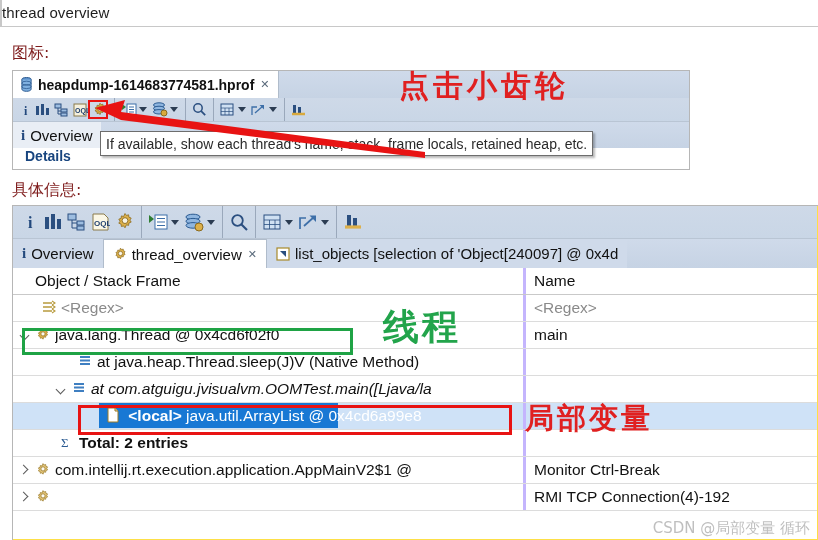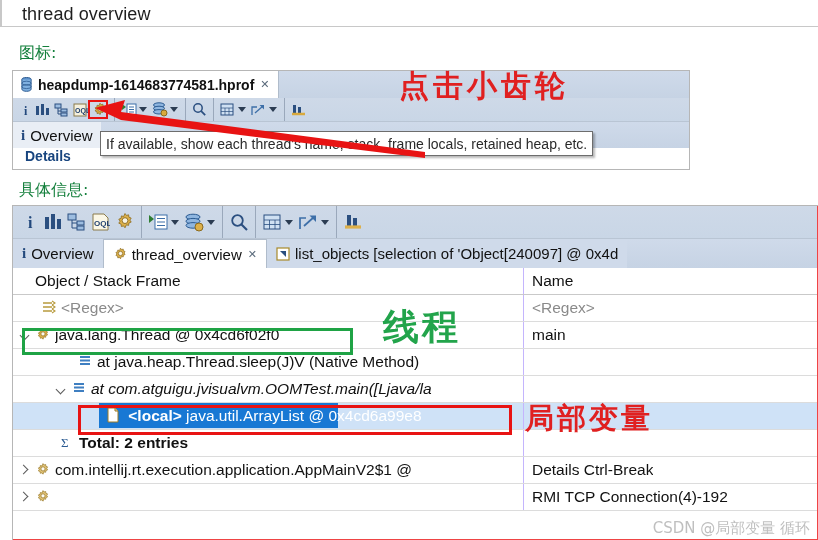--- a/index.html
+++ b/index.html
@@ -19,41 +19,40 @@
     position: absolute; left: 0; top: 0; width: 818px; height: 27px;
     border-bottom: 1px solid #c8c8c8;
     box-sizing: border-box;
     background: #fff;
   }
   #doc-title-bar .edge {
     position: absolute; left: 0; top: 0; width: 2px; height: 27px;
     background: #c8c8c8;
   }
   #doc-title-text {
-    position: absolute; left: 22px; top: 4px;
-    font-size: 18px; color: #1e1e1e;
+    position: absolute; left: 2px; top: 4px;
+    font-size: 15px; color: #1e1e1e;
     letter-spacing: .1px;
   }
 
   
   .section-label {
     position: absolute;
     font-size: 16px;
-    color: #15803d;
+    color: #7f1d1d;
     font-family: "DejaVu Sans", "Liberation Sans", sans-serif;
-    margin-left: 7px;
   }
   #label-icons { left: 12px; top: 43px; }
   #label-details { left: 12px; top: 180px; }
 
   
   .mat-panel {
     position: absolute;
     box-sizing: border-box;
-    background: #ef4444;
+    background: #fde047;
     border: 1px solid #b6b6b6;
     overflow: hidden;
   }
   .mat-toolbar {
     background: linear-gradient(#ced9e8, #c9d6e6);
     border-bottom: 1px solid #b9c5d4;
     display: flex; align-items: center;
     box-sizing: border-box;
   }
   .tb-sep {
@@ -199,21 +198,21 @@
     white-space: nowrap;
     text-align: right;
   }
   .trow.hdr { border-bottom: 1px solid #c9c9c9; }
   .trow.sel { background: #cfe2f7; }
   .col1 { position: relative; width: 510px; height: 100%;
           display: flex; align-items: center; box-sizing: border-box;
           overflow: hidden; }
   .col2 { position: relative; flex: 1; height: 100%;
           display: flex; align-items: center; box-sizing: border-box;
-          border-left: 1px solid #c4b5fd; padding-left: 8px; overflow: hidden; }
+          border-left: 3px solid #c4b5fd; padding-left: 8px; overflow: hidden; }
   .twisty {
     width: 12px; height: 12px; flex: 0 0 auto;
     display: inline-block; position: relative;
   }
   .twisty::before {
     content: ""; position: absolute; left: 2px; top: 3px;
     width: 6px; height: 6px;
     border-right: 1.7px solid #5a5a5a;
     border-bottom: 1.7px solid #5a5a5a;
   }
@@ -613,21 +612,21 @@
           <svg width="16" height="16" viewBox="0 0 16 16">
             <g fill="#e3c478" stroke="#9a7a28" stroke-width=".7">
               <path d="M8 1.6l1 1.4 1.7-.5.2 1.8 1.7.6-.9 1.5.9 1.5-1.7.6-.2 1.8-1.7-.5L8 12.2 7 10.8l-1.7.5-.2-1.8-1.7-.6.9-1.5-.9-1.5 1.7-.6.2-1.8 1.7.5z"></path>
             </g>
             <circle cx="8" cy="6.9" r="2.1" fill="#fdfbf4" stroke="#9a7a28" stroke-width=".8"></circle>
           </svg>
         </span>
         <span class="ttext">com.intellij.rt.execution.application.AppMainV2$1 @</span>
       </div>
       <div class="col2">
-        <span class="ttext">Details Ctrl-Break</span>
+        <span class="ttext">Monitor Ctrl-Break</span>
       </div>
     </div>
 
     <div class="trow">
       <div class="col1">
         <span class="twisty right" style="margin-left:6px;margin-right:4px;"></span>
         <span class="ticon">
           <svg width="16" height="16" viewBox="0 0 16 16">
             <g fill="#e3c478" stroke="#9a7a28" stroke-width=".7">
               <path d="M8 1.6l1 1.4 1.7-.5.2 1.8 1.7.6-.9 1.5.9 1.5-1.7.6-.2 1.8-1.7-.5L8 12.2 7 10.8l-1.7.5-.2-1.8-1.7-.6.9-1.5-.9-1.5 1.7-.6.2-1.8 1.7.5z"></path>

